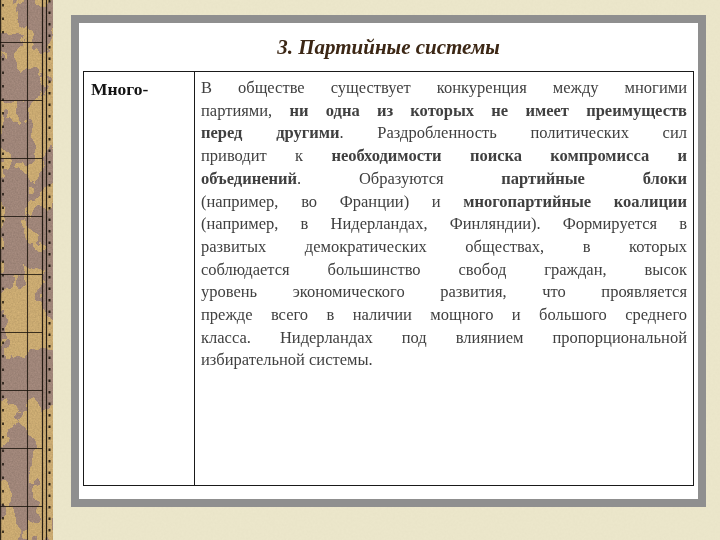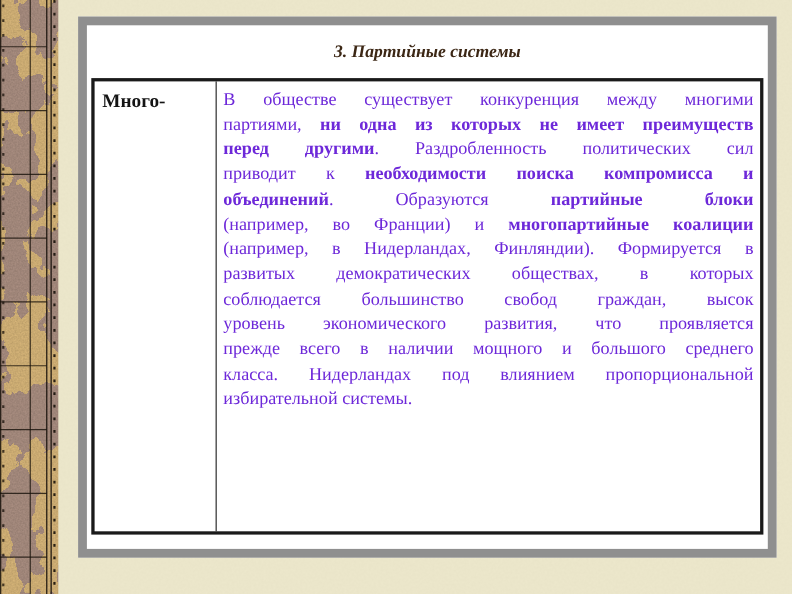--- a/index.html
+++ b/index.html
@@ -23,49 +23,49 @@
     left: 71px; top: 15px;
     width: 635px; height: 492px;
     box-sizing: border-box;
     background: #FFFFFF;
     border: 8px solid #8F8F8F;
     z-index: 1;
   }
   .slide-title {
     margin-top: 11px;
     text-align: center;
-    font-size: 16px;
+    font-size: 21px;
     line-height: 27px;
     font-weight: bold;
     font-style: italic;
     color: #3C2715;
   }
   .ptable {
     position: absolute;
     left: 4px; top: 48px; right: 4px; bottom: 13px;
-    border: 3px solid #a21caf;
+    border: 1px solid #a21caf;
     display: flex;
     box-sizing: border-box;
   }
   .col-header {
     width: 111px;
     box-sizing: border-box;
     border-right: 1px solid #1a1a1a;
     padding: 4px 4px 0 7px;
     font-weight: bold;
     font-size: 17.5px;
     line-height: 26px;
     color: #141414;
     flex: none;
   }
   .col-body {
     flex: 1;
     padding: 5px 6px 0 6px;
     font-size: 16.5px;
-    color: #6d28d9;
+    color: #404040;
     overflow: hidden;
   }
   .body-line {
     line-height: 22.7px;
     text-align: justify;
     text-align-last: justify;
     white-space: normal;
   }
   .body-line.last {
     text-align: center;

